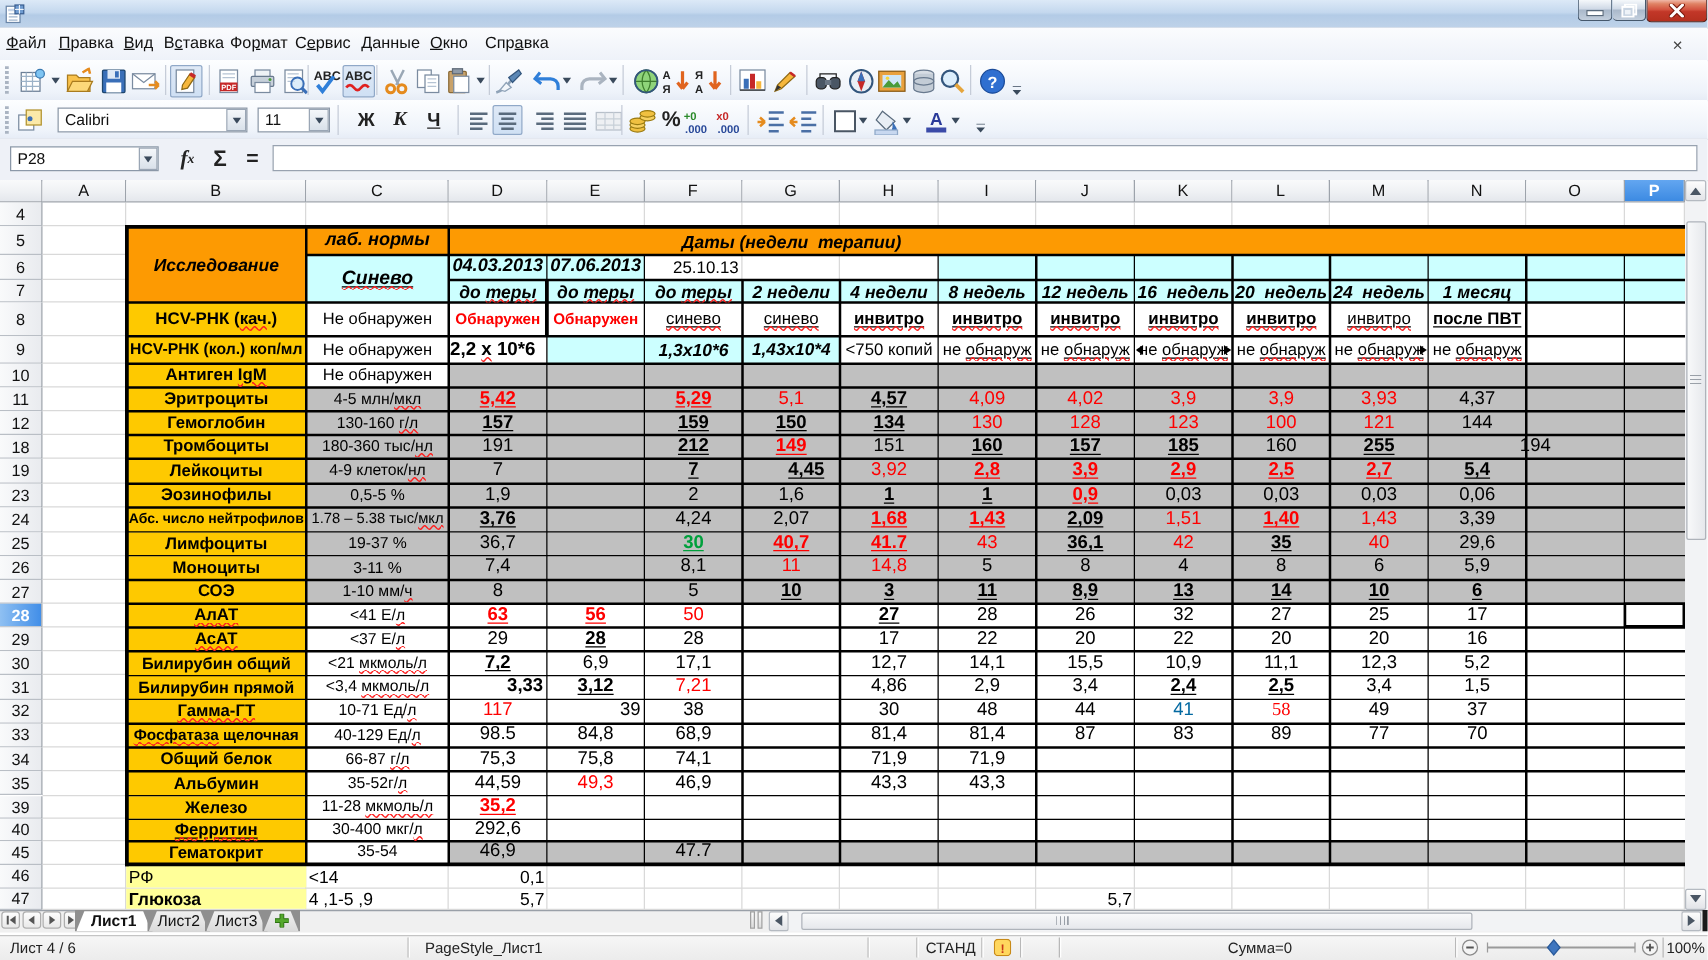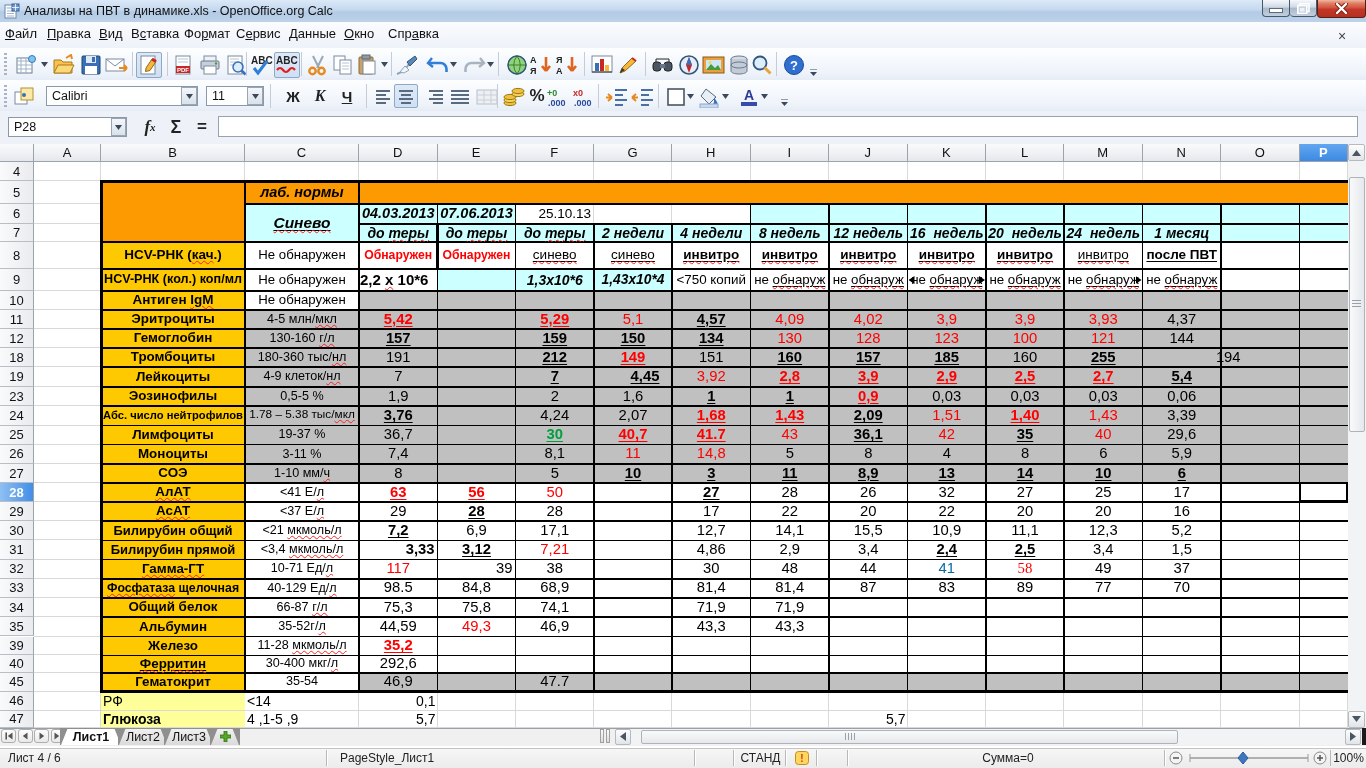--- a/index.html
+++ b/index.html
@@ -12,21 +12,20 @@
 <div style="position:absolute;left:0px;top:0px;width:1366px;height:22px;background:linear-gradient(180deg,#dce9f7 0%,#c4d8ee 45%,#b3cbe6 55%,#bed2e9 100%);border-bottom:1px solid #7f98b5;"></div>
 <div style="position:absolute;left:4px;top:3px;width:16px;height:16px;"><svg width="16" height="16" viewBox="0 0 16 16">
         <rect x="1" y="2" width="11" height="13" fill="#fff" stroke="#6a86a8"></rect>
         <rect x="2.5" y="4" width="8" height="2" fill="#c7d6ea"></rect>
         <line x1="3" y1="8" x2="10" y2="8" stroke="#9fb4cd"></line>
         <line x1="3" y1="10.5" x2="10" y2="10.5" stroke="#9fb4cd"></line>
         <line x1="3" y1="13" x2="10" y2="13" stroke="#9fb4cd"></line>
         <rect x="8" y="1" width="7" height="7" fill="#6f9bd0" stroke="#3a5f92"></rect>
         <path d="M8 4.5h7M11.5 1v7" stroke="#fff" stroke-width="0.8"></path>
       </svg></div>
-<div style="position:absolute;left:24px;top:0px;width:600px;height:22px;display:flex;align-items:center;font-size:12.5px;color:#111;">Анализы на ПВТ в динамике.xls - OpenOffice.org Calc</div>
 <div style="position:absolute;left:1262px;top:0px;width:28px;height:17px;background:linear-gradient(180deg,#f5f8fb,#cfd9e6 45%,#a9b8ca 50%,#c3cfdd);border:1px solid #46586c;border-top:none;border-radius:0 0 4px 4px;box-sizing:border-box;display:flex;align-items:center;justify-content:center;">
       <div style="width:12px;height:3px;background:#fff;border:1px solid #5a6b7d;margin-top:4px;"></div>
     </div>
 <div style="position:absolute;left:1290px;top:0px;width:27px;height:17px;background:linear-gradient(180deg,#f5f8fb,#cfd9e6 45%,#a9b8ca 50%,#c3cfdd);border:1px solid #46586c;border-top:none;border-left:none;border-radius:0 0 4px 4px;box-sizing:border-box;display:flex;align-items:center;justify-content:center;">
       <svg width="13" height="11" viewBox="0 0 13 11">
         <rect x="3" y="0.5" width="9" height="8" fill="none" stroke="#fff" stroke-width="1.6"></rect>
         <rect x="0.8" y="2.5" width="9" height="8" fill="#c8d4e2" stroke="#fff" stroke-width="1.6"></rect>
         <rect x="3" y="5" width="4.5" height="3.5" fill="#eef3f8"></rect>
       </svg>
     </div>
@@ -1041,22 +1040,28 @@
 <div style="position:absolute;left:101px;top:520.4px;width:1247px;height:1.6px;background:#000;"></div>
 <div style="position:absolute;left:101px;top:539.6px;width:1247px;height:1.6px;background:#000;"></div>
 <div style="position:absolute;left:101px;top:558.8px;width:1247px;height:1.6px;background:#000;"></div>
 <div style="position:absolute;left:101px;top:578px;width:1247px;height:1.6px;background:#000;"></div>
 <div style="position:absolute;left:101px;top:597.2px;width:1247px;height:1.6px;background:#000;"></div>
 <div style="position:absolute;left:101px;top:616.4px;width:1247px;height:1.6px;background:#000;"></div>
 <div style="position:absolute;left:101px;top:635.7px;width:1247px;height:1.6px;background:#000;"></div>
 <div style="position:absolute;left:101px;top:654.6px;width:1247px;height:1.6px;background:#000;"></div>
 <div style="position:absolute;left:101px;top:672.2px;width:1247px;height:1.6px;background:#000;"></div>
 <div style="position:absolute;left:1298.5px;top:482px;width:49.5px;height:20px;border:2px solid #000;box-sizing:border-box;"></div>
+<div style="position:absolute;left:101px;top:181px;width:144px;height:61px;display:flex;align-items:center;justify-content:center;font-size:14px;font-weight:700;font-style:italic;color:#000;">
+      <span style="white-space:pre;">Исследование</span>
+    </div>
 <div style="position:absolute;left:245px;top:181px;width:114px;height:23px;display:flex;align-items:center;justify-content:center;font-size:14.5px;font-weight:700;font-style:italic;color:#000;padding:0 2px 1px 2px;box-sizing:border-box;overflow:hidden;white-space:nowrap;line-height:1;">
       <span style="white-space:pre;">лаб. нормы</span>
+    </div>
+<div style="position:absolute;left:359px;top:182.5px;width:548.5px;height:20px;display:flex;align-items:center;justify-content:center;font-size:14px;font-weight:700;font-style:italic;color:#000;">
+      <span style="white-space:pre;">Даты (недели  терапии)</span>
     </div>
 <div style="position:absolute;left:245px;top:204px;width:114px;height:38px;display:flex;align-items:center;justify-content:center;font-size:15.5px;font-weight:700;font-style:italic;color:#000;">
       <span style="text-decoration:underline;text-underline-offset:2px;"><span style="text-decoration:underline;text-decoration-style:wavy;text-decoration-color:#fe2020;text-decoration-thickness:1px;text-underline-offset:1px;">Синево</span></span>
     </div>
 <div style="position:absolute;left:359px;top:204px;width:78.5px;height:20px;display:flex;align-items:center;justify-content:center;font-size:14.5px;font-weight:700;font-style:italic;color:#000;padding:0 2px 1px 2px;box-sizing:border-box;overflow:hidden;white-space:nowrap;line-height:1;">
       <span style="white-space:pre;">04.03.2013</span>
     </div>
 <div style="position:absolute;left:437.5px;top:204px;width:78px;height:20px;display:flex;align-items:center;justify-content:center;font-size:14.5px;font-weight:700;font-style:italic;color:#000;padding:0 2px 1px 2px;box-sizing:border-box;overflow:hidden;white-space:nowrap;line-height:1;">
       <span style="white-space:pre;">07.06.2013</span>
     </div>

